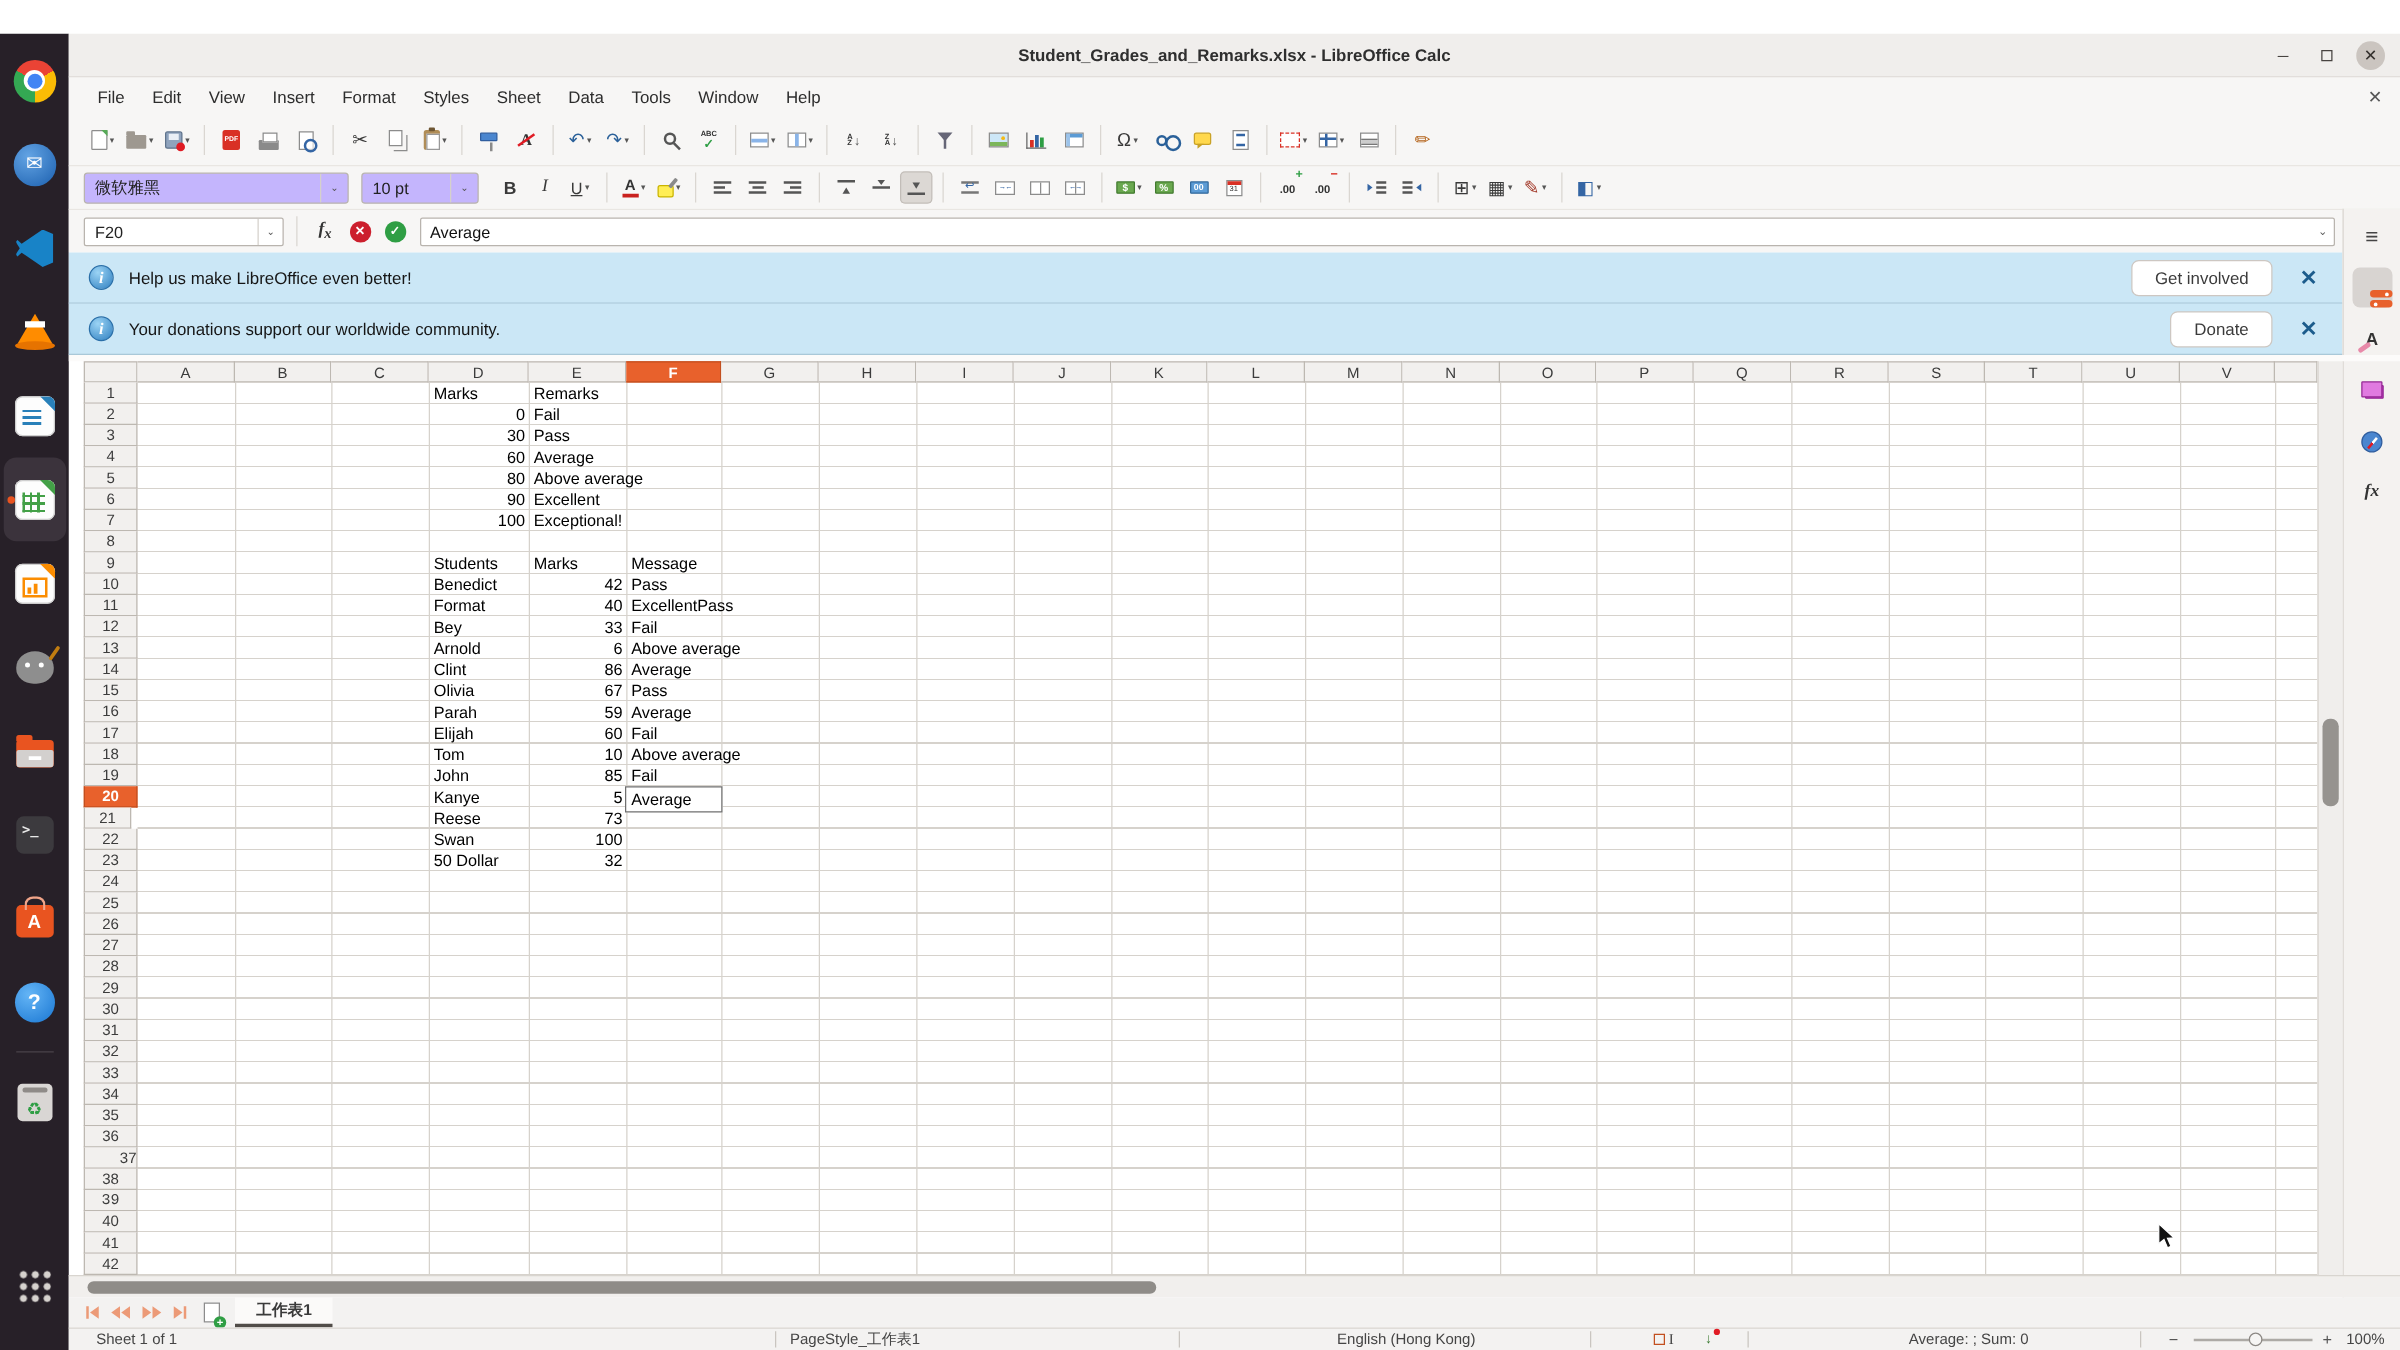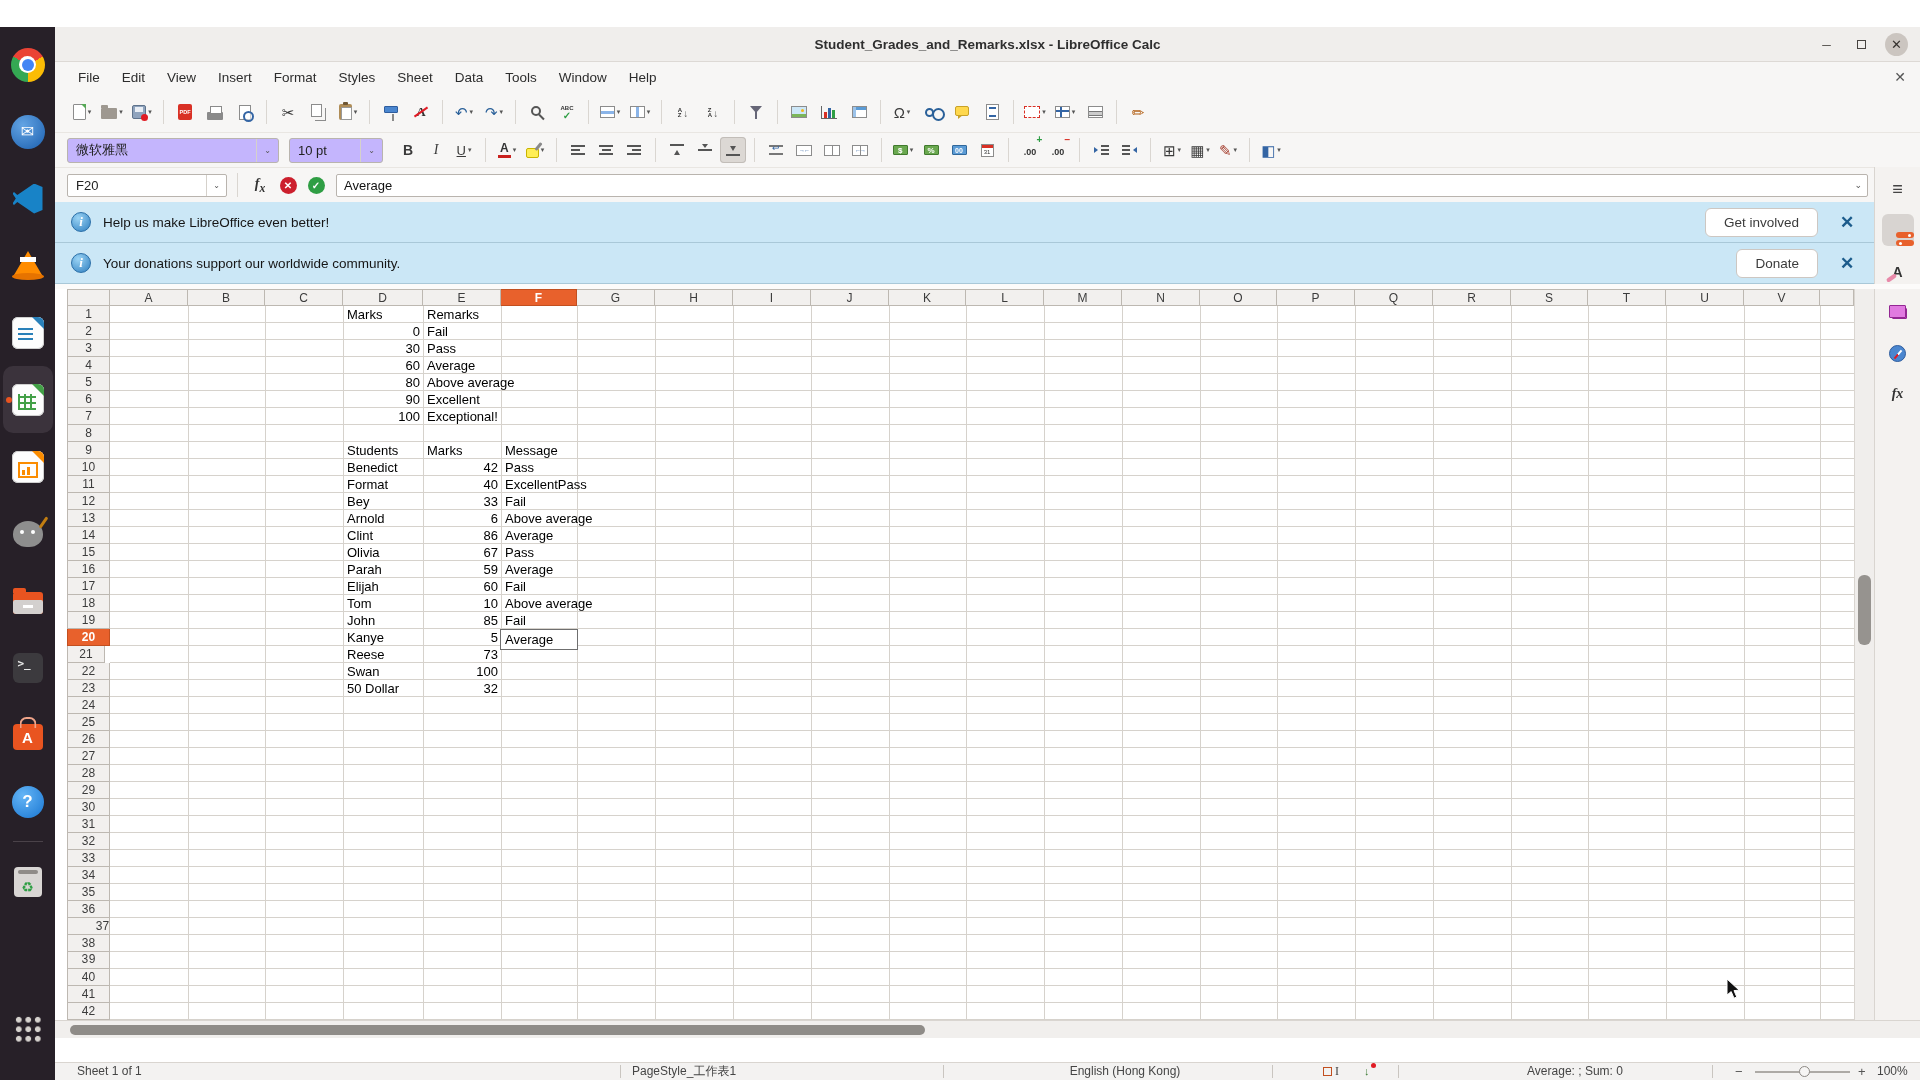--- a/index.html
+++ b/index.html
@@ -816,20 +816,40 @@
       <div id="edit-cell" style="left: 433px; top: 340px; width: 78px; height: 21px;">Average</div>
     </div>
 
   <div id="vscroll">
       <div id="vthumb"></div>
     </div>
   <div id="hscrollrow">
       <div id="hthumb"></div>
     </div>
 
+  <div id="tabbar">
+    <span class="tabnav">
+        <span class="bar-v"></span>
+        <span class="tri-l"></span>
+      </span>
+    <span class="tabnav">
+        <span class="tri-l"></span>
+        <span class="tri-l"></span>
+      </span>
+    <span class="tabnav">
+        <span class="tri-r"></span>
+        <span class="tri-r"></span>
+      </span>
+    <span class="tabnav">
+        <span class="tri-r"></span>
+        <span class="bar-v"></span>
+      </span>
+    <span class="addsheet"></span>
+    <span class="sheet-tab">工作表1</span>
+  </div>
 
   <div id="statusbar">
     <span class="st" style="left:22px">Sheet 1 of 1</span>
     <span class="stdiv" style="left:565px"></span>
     <span class="st" style="left:577px">PageStyle_工作表1</span>
     <span class="stdiv" style="left:888px"></span>
     <span class="st st-center" style="left:965px;width:210px">English (Hong Kong)</span>
     <span class="stdiv" style="left:1217px"></span>
     <span class="st" style="left:1268px"><span class="st-selmode"></span><span class="st-selmode-i">I</span></span>
     <span class="st" style="left:1308px"><span class="st-saved"></span></span>

